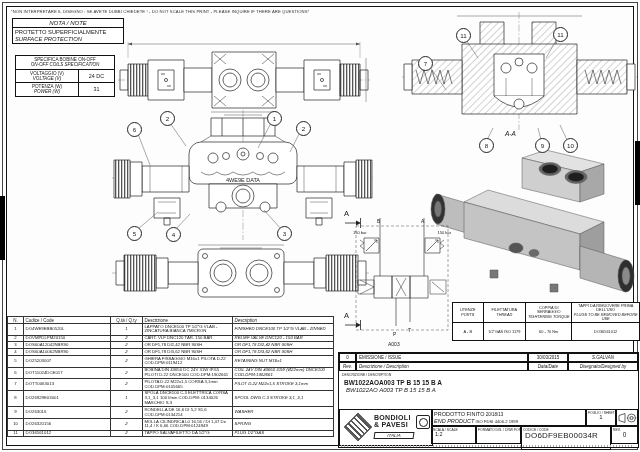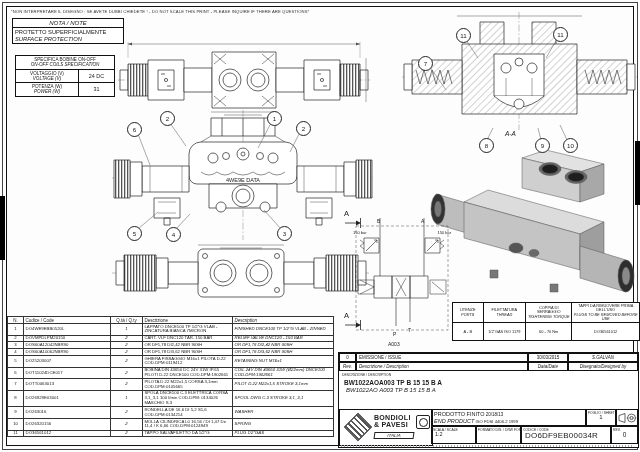--- a/index.html
+++ b/index.html
@@ -518,21 +518,21 @@
       </svg>
     </div>
 
     <div class="tb-cell" style="left:92px;top:73px;width:45px;height:18px;padding:0;display:block">
       <div class="tb-lab" style="position:relative;left:1px;top:1px">SCALA / SCALE</div>
       <div style="font-size:5.5px;padding-left:3px">1:2</div>
     </div>
     <div class="tb-cell" style="left:137px;top:73px;width:45px;height:18px;padding:0;display:block">
       <div class="tb-lab" style="position:relative;left:1px;top:1px">FORMATO DIS. / DRW FORMAT</div>
     </div>
-    <div class="tb-cell" style="left:182px;top:73px;width:90px;height:18px;padding:0;display:block">
+    <div class="tb-cell" style="left:182px;top:73px;width:90px;height:24px;padding:0;display:block">
       <div class="tb-lab" style="position:relative;left:1px;top:1px">CODICE / CODE</div>
       <div style="font-size:8px;padding-left:3px;letter-spacing:.2px">DO6DF9EB00034R</div>
     </div>
     <div class="tb-cell" style="left:272px;top:73px;width:27px;height:18px;padding:0;display:block">
       <div class="tb-lab" style="position:relative;left:1px;top:1px">REV.</div>
       <div style="font-size:6.5px;text-align:center">0</div>
     </div>
     <div class="micro" style="left:94px;top:92px;width:200px"></div>
   </div>
 </div>

